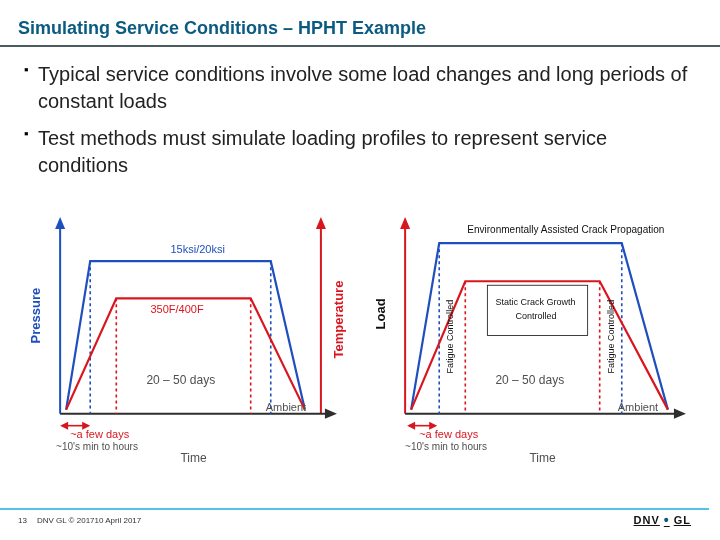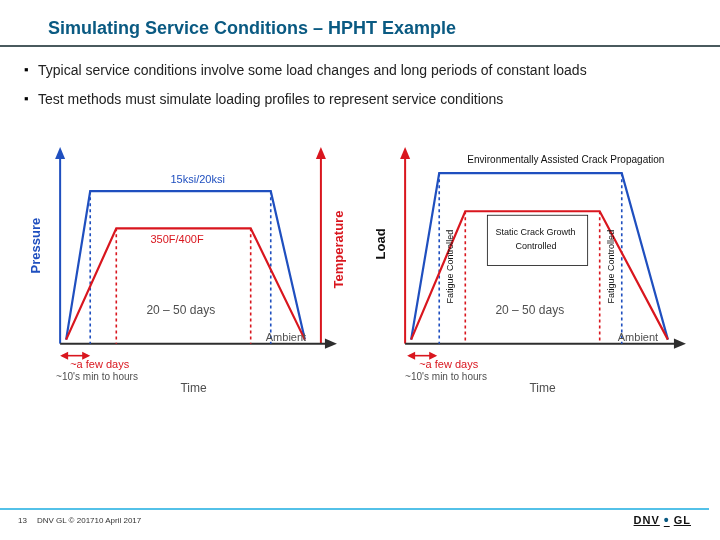--- a/index.html
+++ b/index.html
@@ -6,30 +6,29 @@
   body {
     width: 720px; height: 540px;
     font-family: Verdana, Arial, sans-serif;
     background: #fff; color: #222;
     position: relative; overflow: hidden;
   }
   .title {
     font-size: 18px; font-weight: bold;
     color: #0a5a82;
     padding: 18px 18px 6px 18px;
-    margin-left: 30px;
   }
   .title-underline {
     height: 2px; background: #4a5a5e;
     margin: 0 0 14px 0;
   }
   .bullets { padding: 0 24px 10px 24px; }
   .bullet-row { display: flex; margin-bottom: 10px; }
   .bullet-mark { width: 14px; font-size: 13px; color: #000; line-height: 1.35; }
-  .bullet-text { flex: 1; font-size: 14px; line-height: 1.35; }
+  .bullet-text { flex: 1; font-size: 20px; line-height: 1.35; }
   .charts-row {
     display: flex; gap: 18px; padding: 4px 20px 0 20px;
   }
   .chart { flex: 1; }
   svg { width: 100%; height: auto; display: block; }
   .footer {
     position: absolute; left: 0; right: 11px; bottom: 10px;
     height: 22px; display: flex; align-items: center;
     padding: 0 18px; font-size: 8px; color: #333;
     border-top: 2px solid #53c1e8;

